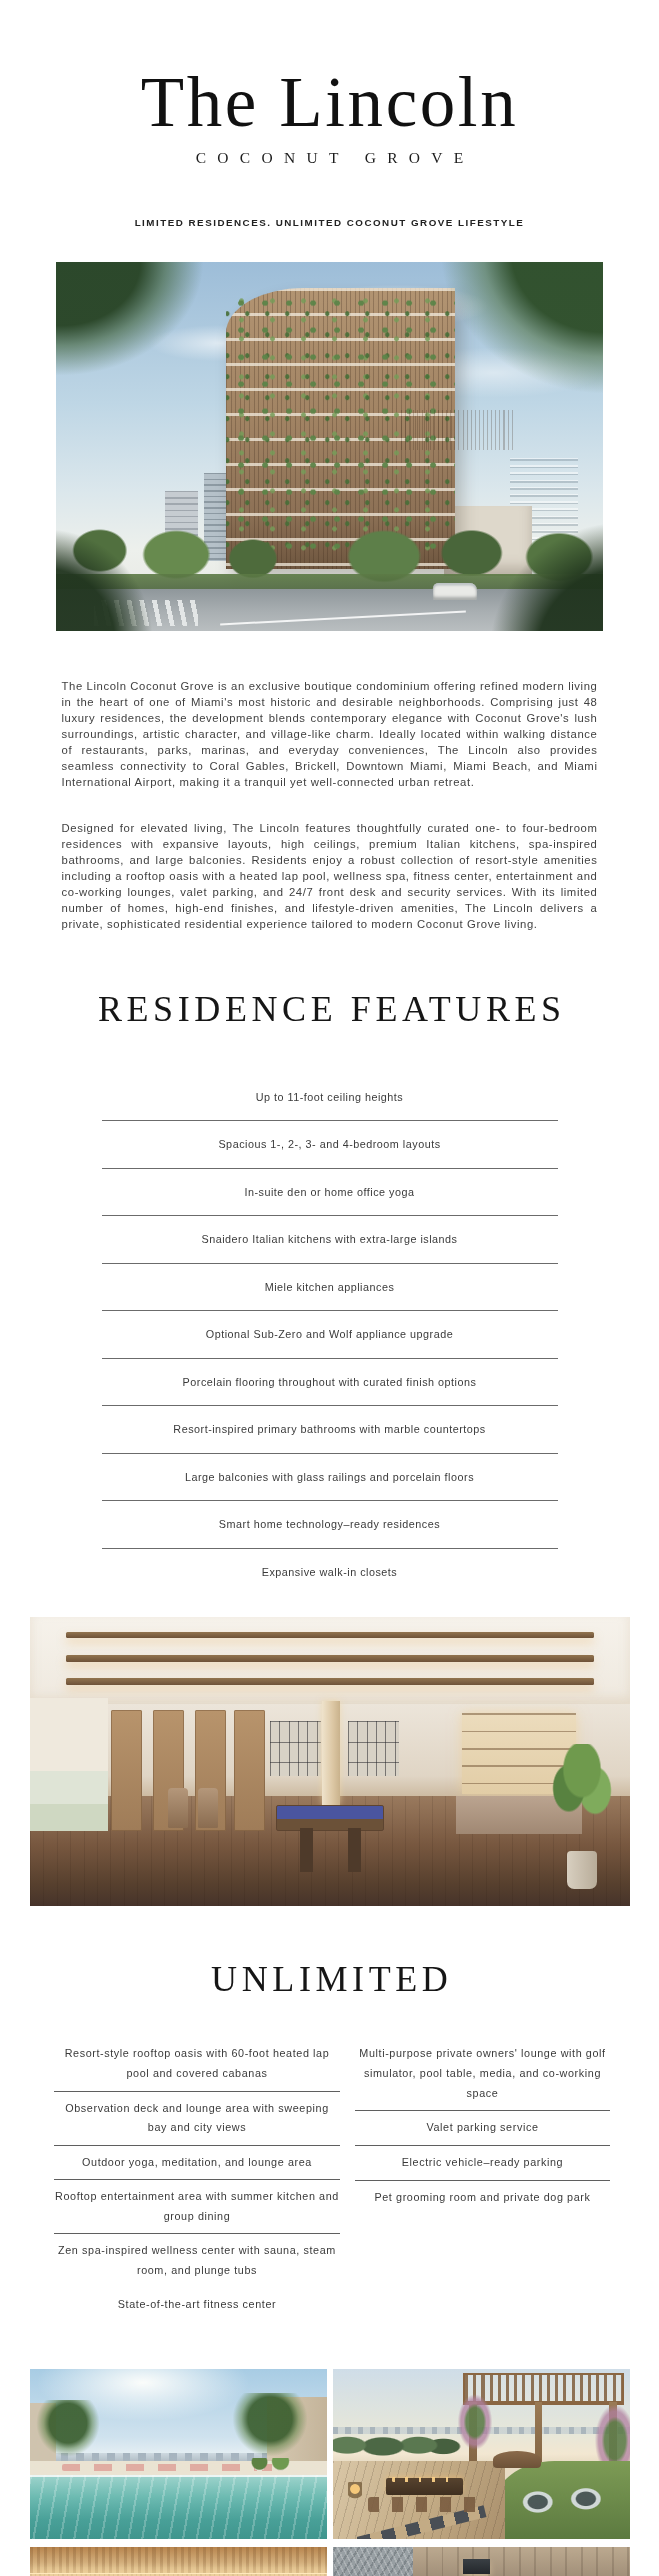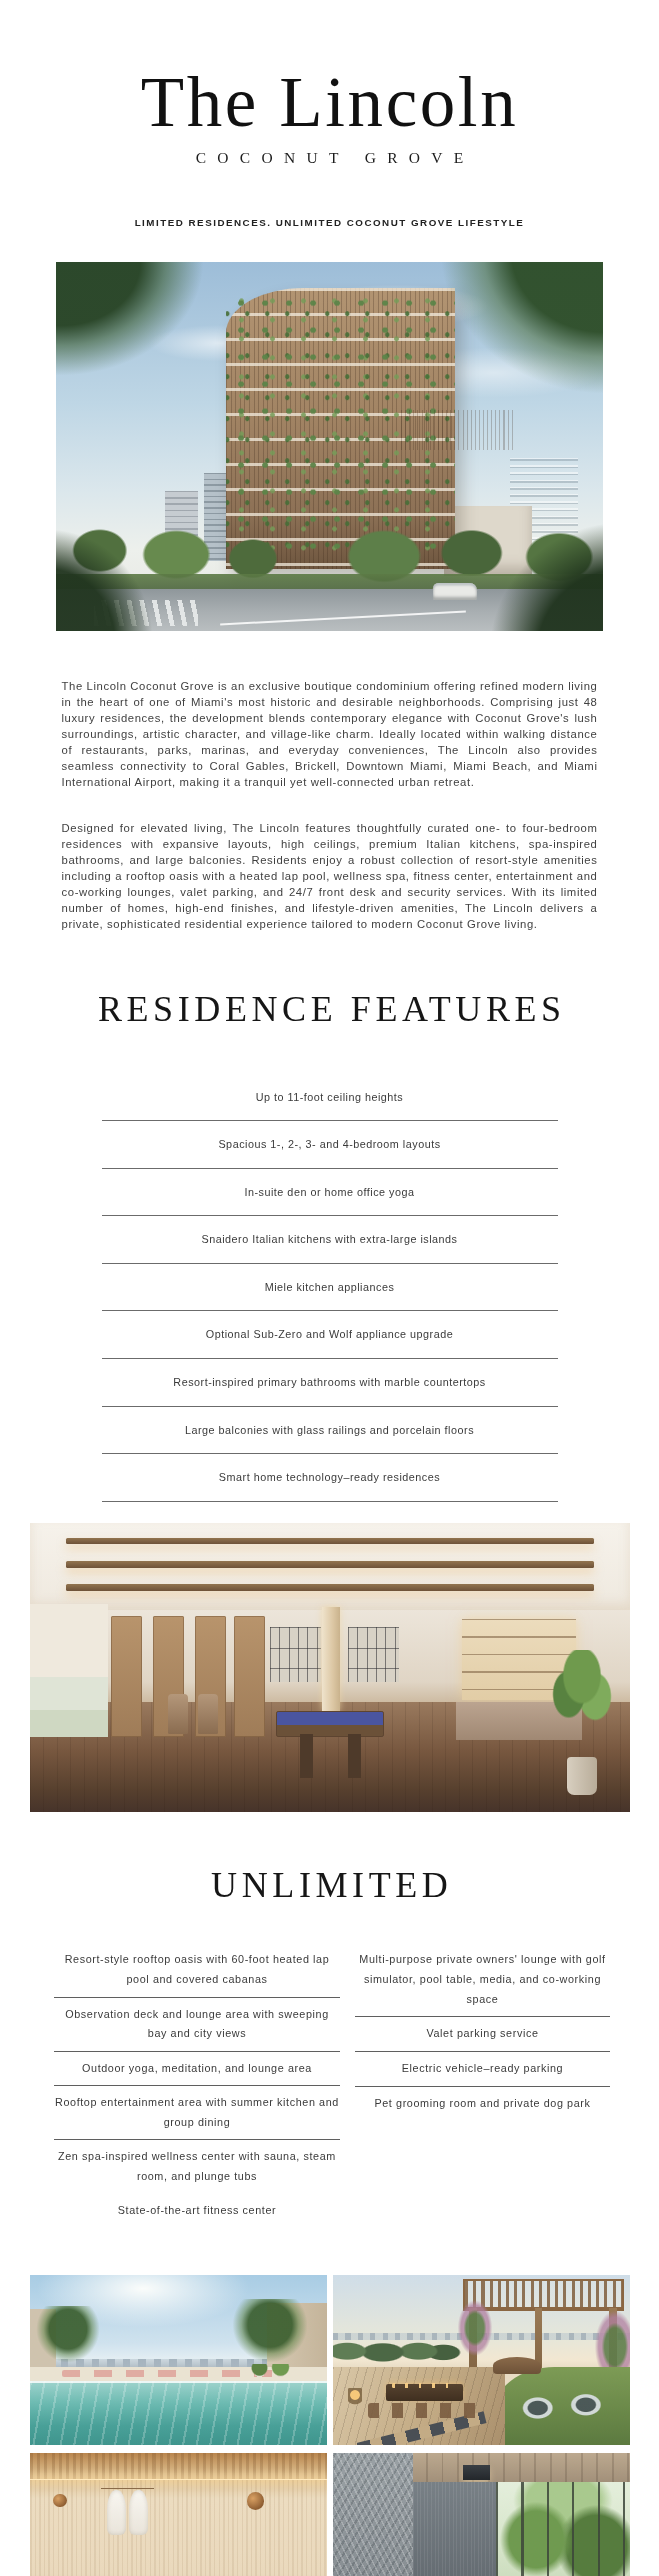--- a/index.html
+++ b/index.html
@@ -330,27 +330,29 @@
     <div class="feature-item">Spacious 1-, 2-, 3- and 4-bedroom layouts</div>
     <div class="feature-divider"></div>
     <div class="feature-item">In-suite den or home office yoga</div>
     <div class="feature-divider"></div>
     <div class="feature-item">Snaidero Italian kitchens with extra-large islands</div>
     <div class="feature-divider"></div>
     <div class="feature-item">Miele kitchen appliances</div>
     <div class="feature-divider"></div>
     <div class="feature-item">Optional Sub-Zero and Wolf appliance upgrade</div>
     <div class="feature-divider"></div>
+    <div class="feature-item">Porcelain flooring throughout with curated finish options</div>
     <div class="feature-divider"></div>
     <div class="feature-item">Resort-inspired primary bathrooms with marble countertops</div>
     <div class="feature-divider"></div>
     <div class="feature-item">Large balconies with glass railings and porcelain floors</div>
     <div class="feature-divider"></div>
     <div class="feature-item">Smart home technology–ready residences</div>
     <div class="feature-divider"></div>
+    <div class="feature-item">Expansive walk-in closets</div>
   </div>
 
 <div class="photo lounge-photo">
   <div class="lounge-floor"></div>
   <div class="lounge-ceiling"></div>
   <div class="lounge-beam b1"></div>
   <div class="lounge-beam b2"></div>
   <div class="lounge-beam b3"></div>
   <div class="lounge-left-glass"></div>
   <div class="lounge-panel p1"></div>

